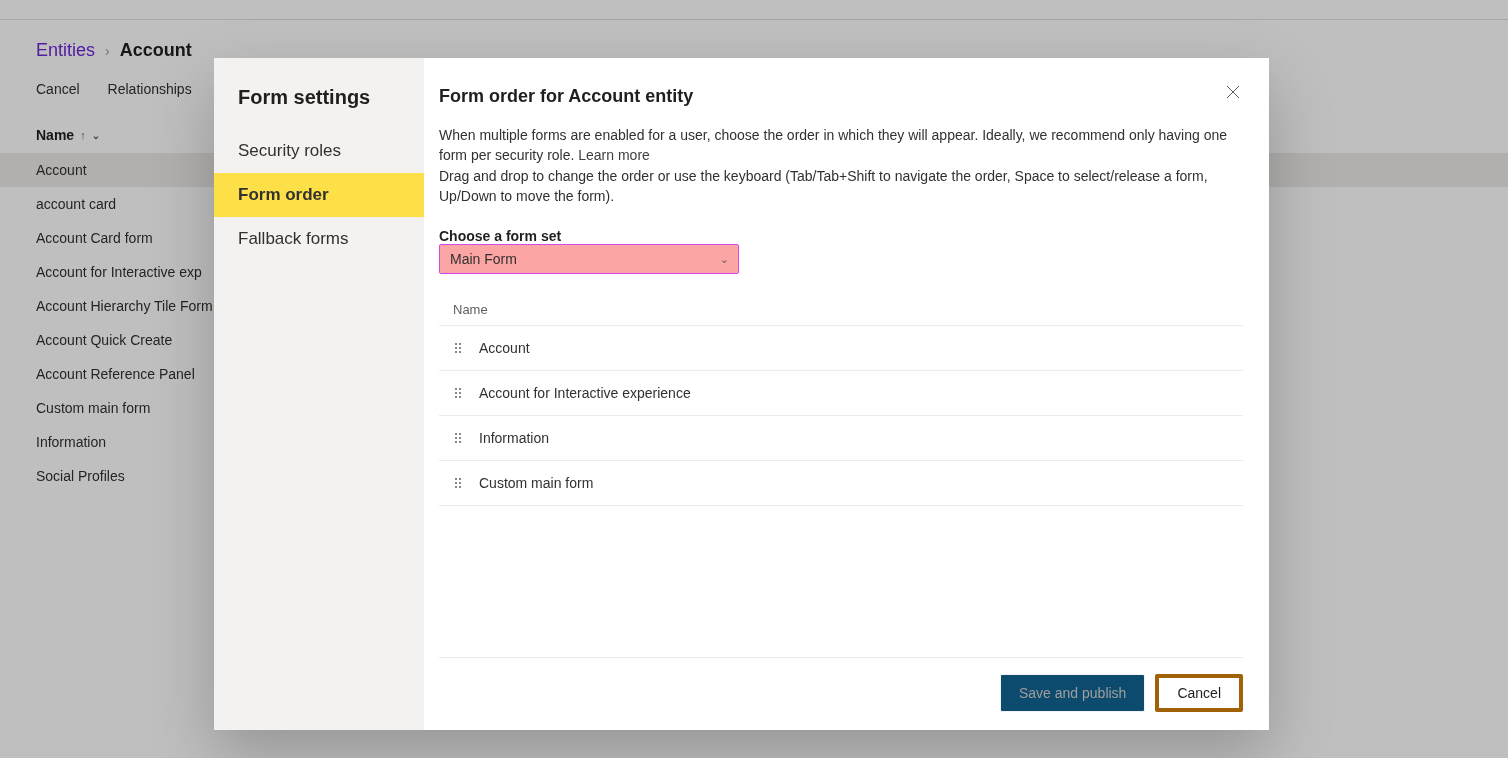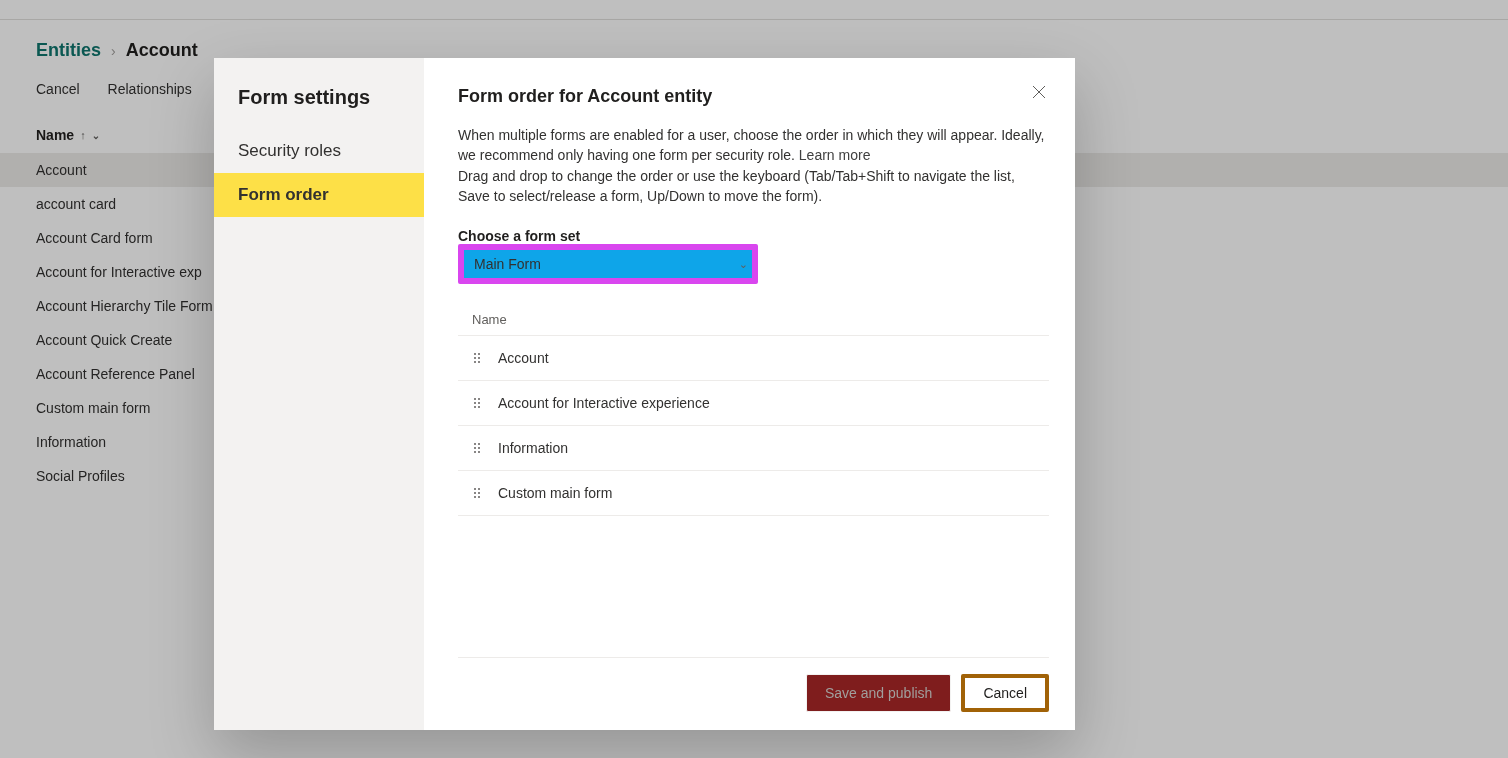--- a/index.html
+++ b/index.html
@@ -25,22 +25,22 @@
       border-bottom: 1px solid #e1dfdd;
     }
     .bg-breadcrumb {
       display: flex;
       align-items: center;
       gap: 10px;
       padding: 20px 36px 10px 36px;
       font-size: 18px;
     }
     .bg-breadcrumb .bc-root {
-      color: #0f766e;
-      font-weight: 700;
+      color: #6d28d9;
+      font-weight: 400;
     }
     .bg-breadcrumb .bc-sep {
       color: #a19f9d;
       font-size: 14px;
     }
     .bg-breadcrumb .bc-current {
       font-weight: 600;
       color: #201f1e;
     }
     .bg-tabs {
@@ -86,26 +86,25 @@
       position: absolute;
       inset: 0;
       background: rgba(0,0,0,0.25);
     }
 
     
     .modal {
       position: absolute;
       left: 214px;
       top: 58px;
-      width: 861px;
+      width: 1055px;
       height: 672px;
       background: #fff;
       display: flex;
       box-shadow: 0 25px 60px rgba(0,0,0,0.22);
-      gap: 8px;
     }
     .modal-sidebar {
       width: 210px;
       background: #f3f2f1;
       padding-top: 28px;
       display: flex;
       flex-direction: column;
     }
     .modal-sidebar h1 {
       font-size: 20px;
@@ -119,21 +118,21 @@
       color: #323130;
       cursor: pointer;
     }
     .modal-sidebar .side-item.active {
       background: #fde047;
       font-weight: 600;
     }
 
     .modal-main {
       flex: 1;
-      padding: 28px 26px 18px 26px;
+      padding: 28px 26px 18px 15px;
       position: relative;
       display: flex;
       flex-direction: column;
     }
     .modal-main h2 {
       font-size: 18px;
       font-weight: 600;
       color: #201f1e;
       margin-bottom: 18px;
     }
@@ -173,25 +172,25 @@
       font-weight: 600;
       color: #201f1e;
     }
     .select-wrap {
       position: relative;
       width: 300px;
       margin-bottom: 20px;
     }
     .select-wrap .select {
       width: 100%;
-      border: 6px solid #d946ef;
+      border: 1px solid #d946ef;
       border-radius: 2px;
       padding: 6px 28px 6px 10px;
       font-size: 14px;
-      background: #0ea5e9;
+      background: #fca5a5;
       cursor: pointer;
     }
     .select-wrap .chev {
       position: absolute;
       right: 10px;
       top: 50%;
       transform: translateY(-50%);
       font-size: 11px;
       color: #605e5c;
       pointer-events: none;
@@ -236,21 +235,21 @@
     }
     .btn {
       font-size: 14px;
       padding: 7px 18px;
       border-radius: 2px;
       cursor: pointer;
       border: 1px solid transparent;
       background: #fff;
     }
     .btn.primary-disabled {
-      background: #7f1d1d;
+      background: #0c4a6e;
       color: #a19f9d;
       border-color: #f3f2f1;
       cursor: default;
       text-align: center;
     }
     .btn.secondary {
       border: 4px solid #a16207;
       color: #201f1e;
       background: #fff;
     }
@@ -292,37 +291,38 @@
   </div>
 </div>
 
 <div class="scrim"></div>
 
 <div class="modal">
   <aside class="modal-sidebar">
     <h1>Form settings</h1>
     <div class="side-item">Security roles</div>
     <div class="side-item active">Form order</div>
+    <div class="side-item">Fallback forms</div>
   </aside>
 
   <section class="modal-main">
     <button class="close-btn">
       <span>
         <svg width="14" height="14" viewBox="0 0 14 14">
             <path d="M1 1 L13 13 M13 1 L1 13" stroke="#605e5c" stroke-width="1" fill="none"></path>
           </svg>
       </span>
     </button>
 
     <h2>Form order for Account entity</h2>
 
     <p class="desc">
       <span>When multiple forms are enabled for a user, choose the order in which they will appear. Ideally, we recommend only having one form per security role. </span><a href="#">Learn more</a>
     </p>
-    <p class="desc2">Drag and drop to change the order or use the keyboard (Tab/Tab+Shift to navigate the list, Save to select/release a form, Up/Down to move the form).</p>
+    <p class="desc2">Drag and drop to change the order or use the keyboard (Tab/Tab+Shift to navigate the order, Space to select/release a form, Up/Down to move the form).</p>
 
     <div class="field-label">Choose a form set</div>
     <div class="select-wrap">
       <div class="select">Main Form</div>
       <span class="chev">⌄</span>
     </div>
 
     <div class="form-table">
       <div class="thead">Name</div>
 

